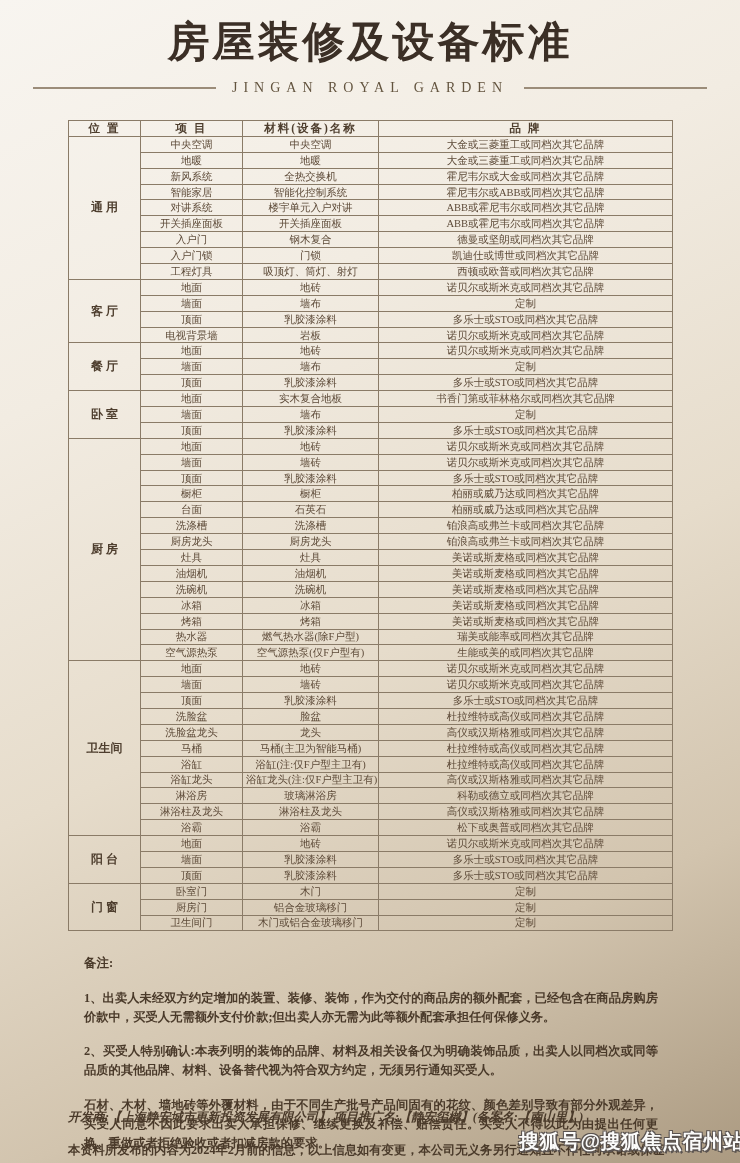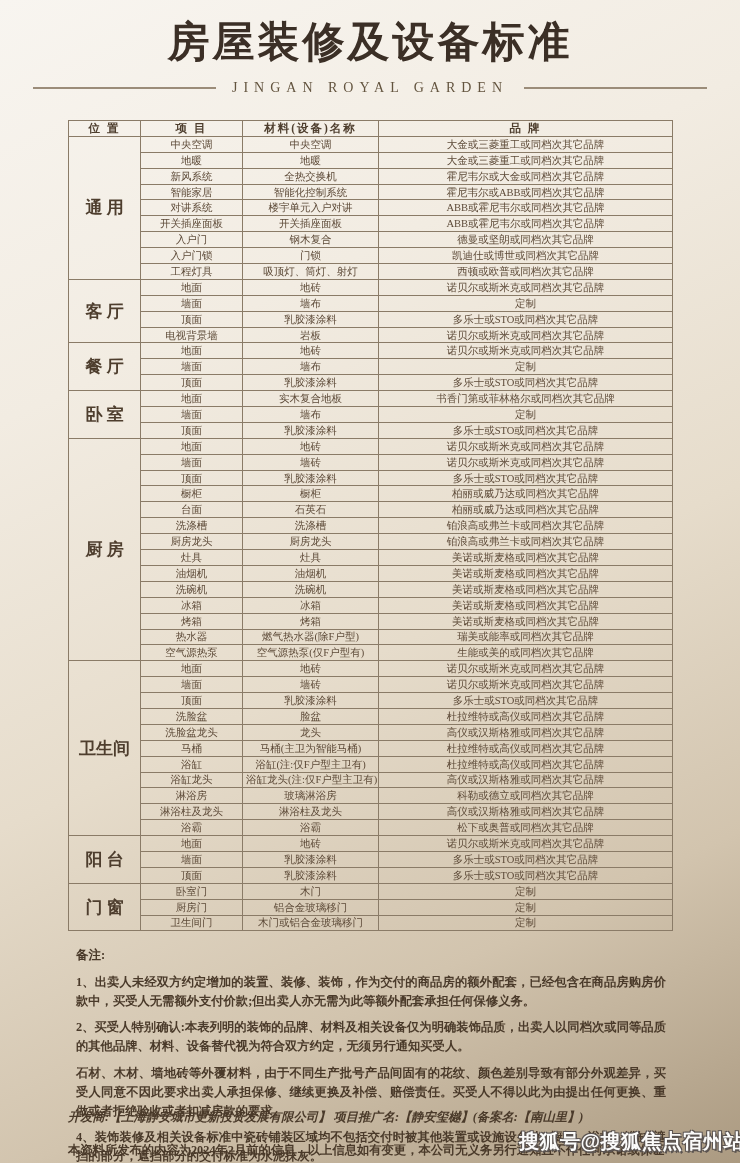--- a/index.html
+++ b/index.html
@@ -34,27 +34,27 @@
   .std-table col.c-mat{width:136px;}
   .std-table col.c-brand{width:294px;}
   .std-table th,.std-table td{
     border:1px solid #8a7b67;
     height:14.9px;line-height:13px;
     padding:0 3px;text-align:center;vertical-align:middle;
     overflow:hidden;white-space:nowrap;
   }
   .std-table{border:1.5px solid #6e5f4c;}
   .std-table th{font-size:11.5px;font-weight:700;color:#4e3e2e;letter-spacing:2px;}
-  .std-table td.loc{font-size:17px;font-weight:700;color:#4e3e2e;}
+  .std-table td.loc{font-size:12px;font-weight:700;color:#4e3e2e;}
   .notes{
     position:absolute;left:68px;top:938px;width:606px;
     font-size:12.3px;line-height:18.8px;font-weight:600;color:#4a3a2a;
   }
   .notes-title{font-weight:700;font-size:12.5px;margin:0 0 1px 0;}
-  .notes p{margin:8px;text-align:justify;}
+  .notes p{margin:16px;text-align:justify;}
   .footer{
     position:absolute;left:68px;top:1108px;width:640px;
     font-size:12.3px;line-height:19px;font-weight:600;color:#4a3a2a;
   }
   .footer .dev{margin-bottom:14px;font-style:italic;}
   .watermark{
     position:absolute;right:-4px;bottom:8px;
     font-family:"Liberation Sans","DejaVu Sans",sans-serif;
     font-size:20px;font-weight:700;color:#fbfbfa;white-space:nowrap;
     text-shadow:1.5px 1.5px 0 #5a5350,-1px -1px 0 #5a5350,1px -1px 0 #5a5350,-1px 1px 0 #5a5350;

